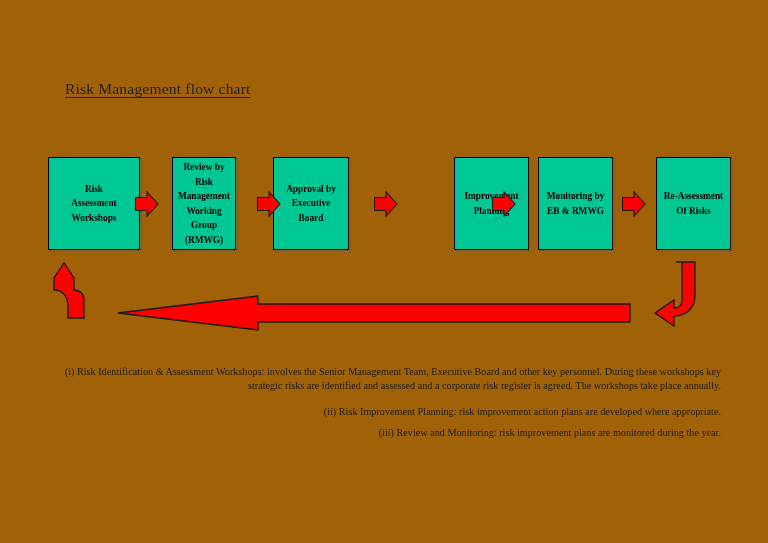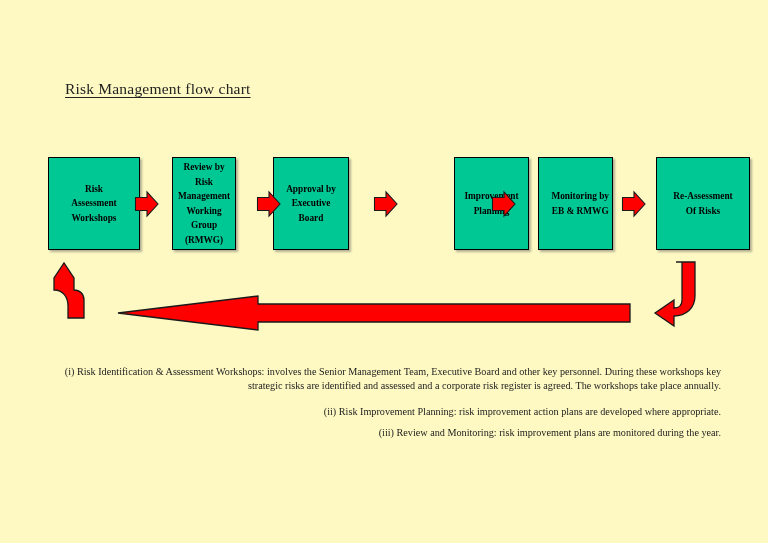--- a/index.html
+++ b/index.html
@@ -9,21 +9,21 @@
     background: #ffffff;
   }
   body {
     font-family: "Liberation Serif", "DejaVu Serif", serif;
     color: #000000;
   }
   #page {
     position: relative;
     width: 768px;
     height: 543px;
-    background: #fef9c3;
+    background: #a16207;
     overflow: hidden;
   }
 
   
   #page-title {
     position: absolute;
     left: 65px;
     top: 80px;
     font-size: 15.5px;
     font-family: "Liberation Serif", "DejaVu Serif", serif;
@@ -55,22 +55,22 @@
     text-align: center;
     color: #000000;
     padding: 0 3px;
     white-space: pre-line;
   }
 
   #box-1 { left: 48px;  width: 92px; }
   #box-2 { left: 172px; width: 64px; }
   #box-3 { left: 273px; width: 76px; }
   #box-4 { left: 407px; width: 75px; margin-left: 47px; }
-  #box-5 { left: 538px; width: 75px; justify-content: flex-end; }
-  #box-6 { left: 656px; width: 94px; }
+  #box-5 { left: 538px; width: 75px; }
+  #box-6 { left: 656px; width: 75px; }
 
   
   .connector {
     position: absolute;
     top: 190px;
     width: 26px;
     height: 28px;
   }
   .connector svg { display: block; overflow: visible; }
   #conn-1 { left: 134px; }

